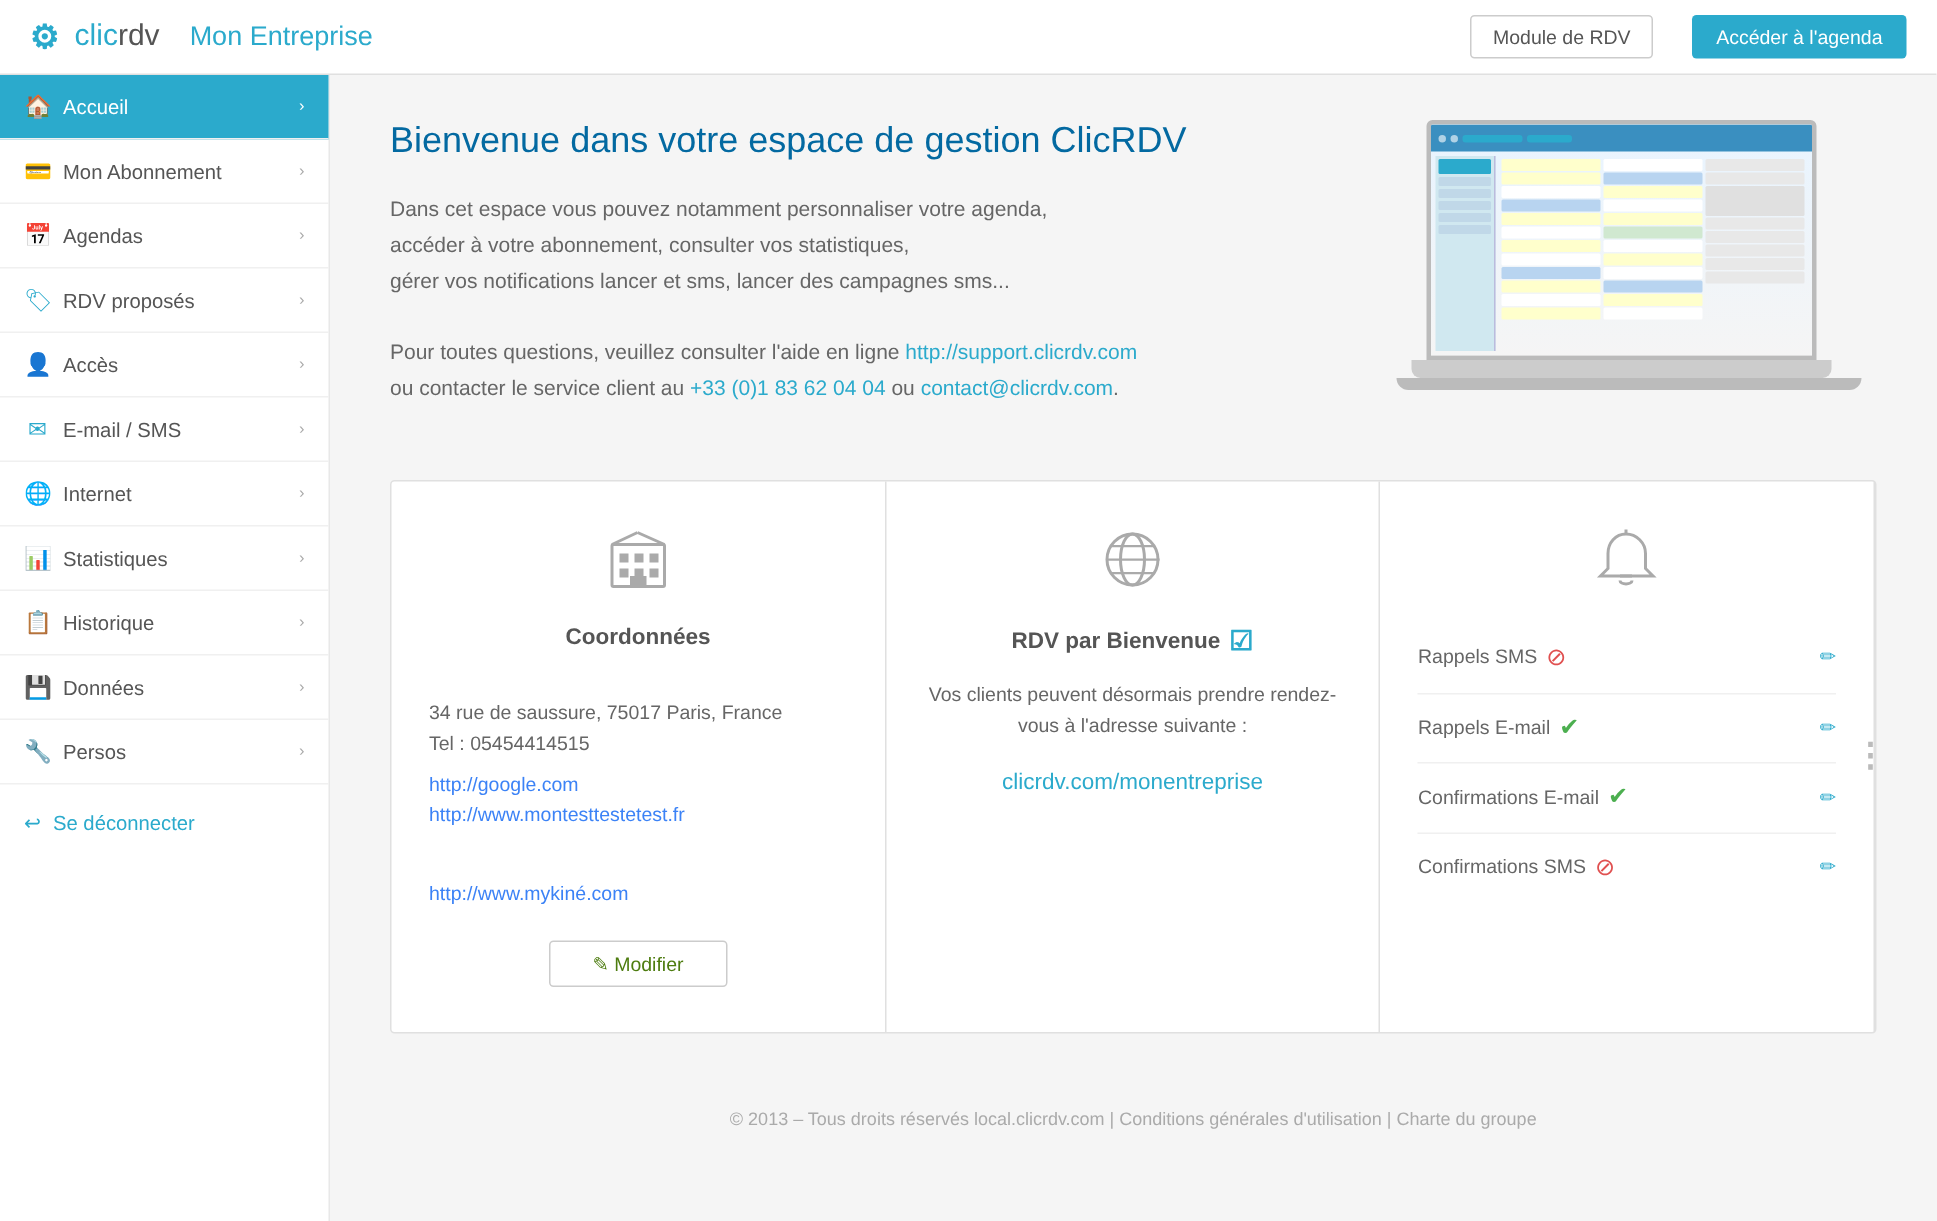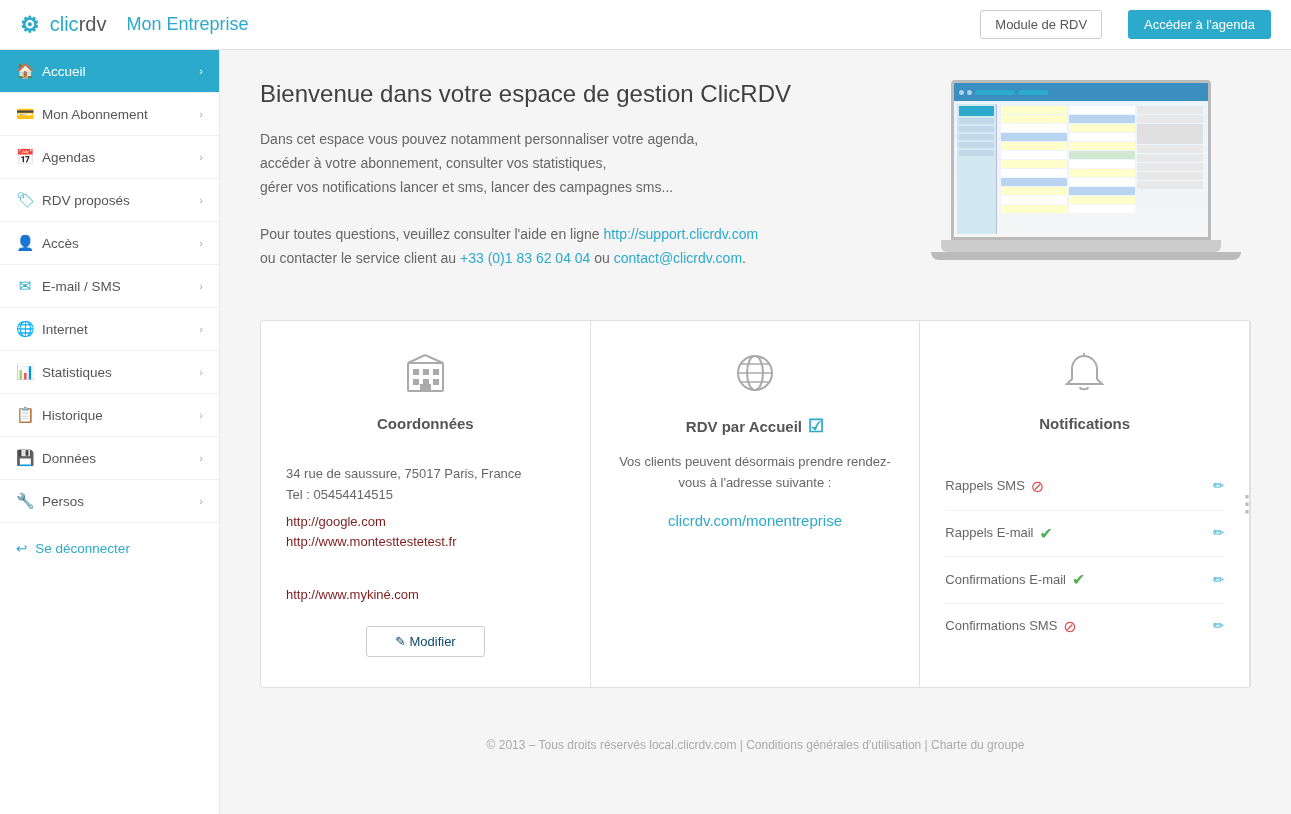--- a/index.html
+++ b/index.html
@@ -130,21 +130,21 @@
     
     .welcome-section {
       display: flex;
       gap: 40px;
       margin-bottom: 40px;
     }
     .welcome-text {
       flex: 1;
     }
     .welcome-title {
-      color: #404040;
+      color: #0369a1;
       font-size: 24px;
       font-weight: normal;
       margin-bottom: 20px;
     }
     .welcome-desc {
       line-height: 1.7;
       color: #666;
       font-size: 14px;
     }
     .welcome-desc a { color: #2baacc; text-decoration: none; }
@@ -181,21 +181,21 @@
       margin-bottom: 32px;
     }
     .card-content {
       text-align: left;
       font-size: 13px;
       color: #666;
       line-height: 1.6;
     }
     .card-content.center { text-align: center; }
     .card-link {
-      color: #7f1d1d;
+      color: #3b82f6;
       text-decoration: none;
       font-size: 13px;
     }
     .card-internet-title {
       display: flex;
       align-items: center;
       justify-content: center;
       gap: 6px;
       font-weight: bold;
       color: #555;
@@ -214,21 +214,21 @@
       margin-top: 15px;
     }
 
     
     .btn-modifier {
       border: 1px solid #ccc;
       background: #fff;
       padding: 7px 28px;
       border-radius: 3px;
       cursor: pointer;
-      color: #0c4a6e;
+      color: #4d7c0f;
       font-size: 13px;
       margin-top: 20px;
       display: inline-block;
     }
 
     
     .notification-row {
       display: flex;
       align-items: center;
       justify-content: space-between;
@@ -556,39 +556,38 @@
         <div class="card-icon">
           <svg width="45" height="45" viewBox="0 0 45 45" fill="none" xmlns="http://www.w3.org/2000/svg">
             <circle cx="22" cy="22" r="17" stroke="#aaa" stroke-width="2" fill="none"></circle>
             <ellipse cx="22" cy="22" rx="8" ry="17" stroke="#aaa" stroke-width="2" fill="none"></ellipse>
             <line x1="5" y1="22" x2="40" y2="22" stroke="#aaa" stroke-width="1.5"></line>
             <line x1="8" y1="13" x2="37" y2="13" stroke="#aaa" stroke-width="1.5"></line>
             <line x1="8" y1="31" x2="37" y2="31" stroke="#aaa" stroke-width="1.5"></line>
           </svg>
         </div>
         <div class="card-internet-title">
-          <span>RDV par Accueil</span>
+          <span>RDV par Bienvenue</span>
           <span class="check-blue">☑</span>
         </div>
         <div class="card-content center">
           <p>Vos clients peuvent désormais prendre rendez-vous à l'adresse suivante :</p>
           <a href="#" class="card-url">clicrdv.com/monentreprise</a>
         </div>
       </div>
 
       <div class="card">
         <div class="card-icon">
           <svg width="45" height="45" viewBox="0 0 45 45" fill="none" xmlns="http://www.w3.org/2000/svg">
             <path d="M22 5 C15 5 10 11 10 18 L10 28 L5 33 L40 33 L35 28 L35 18 C35 11 29 5 22 5 Z" stroke="#aaa" stroke-width="2" fill="none"></path>
             <line x1="18" y1="33" x2="26" y2="33" stroke="#aaa" stroke-width="2"></line>
             <path d="M18 36 C18 39 26 39 26 36" stroke="#aaa" stroke-width="2" fill="none"></path>
             <line x1="22" y1="5" x2="22" y2="2" stroke="#aaa" stroke-width="2"></line>
           </svg>
         </div>
-        <div class="card-title">Notifications</div>
         <div class="card-content">
           <div id="notifications-rows">
               <div class="notification-row">
     <div class="notification-left">
       <span>Rappels SMS</span>
       <span class="status-red">⊘</span>
     </div>
     <span class="edit-icon">✏</span>
   </div>
               <div class="notification-row">

